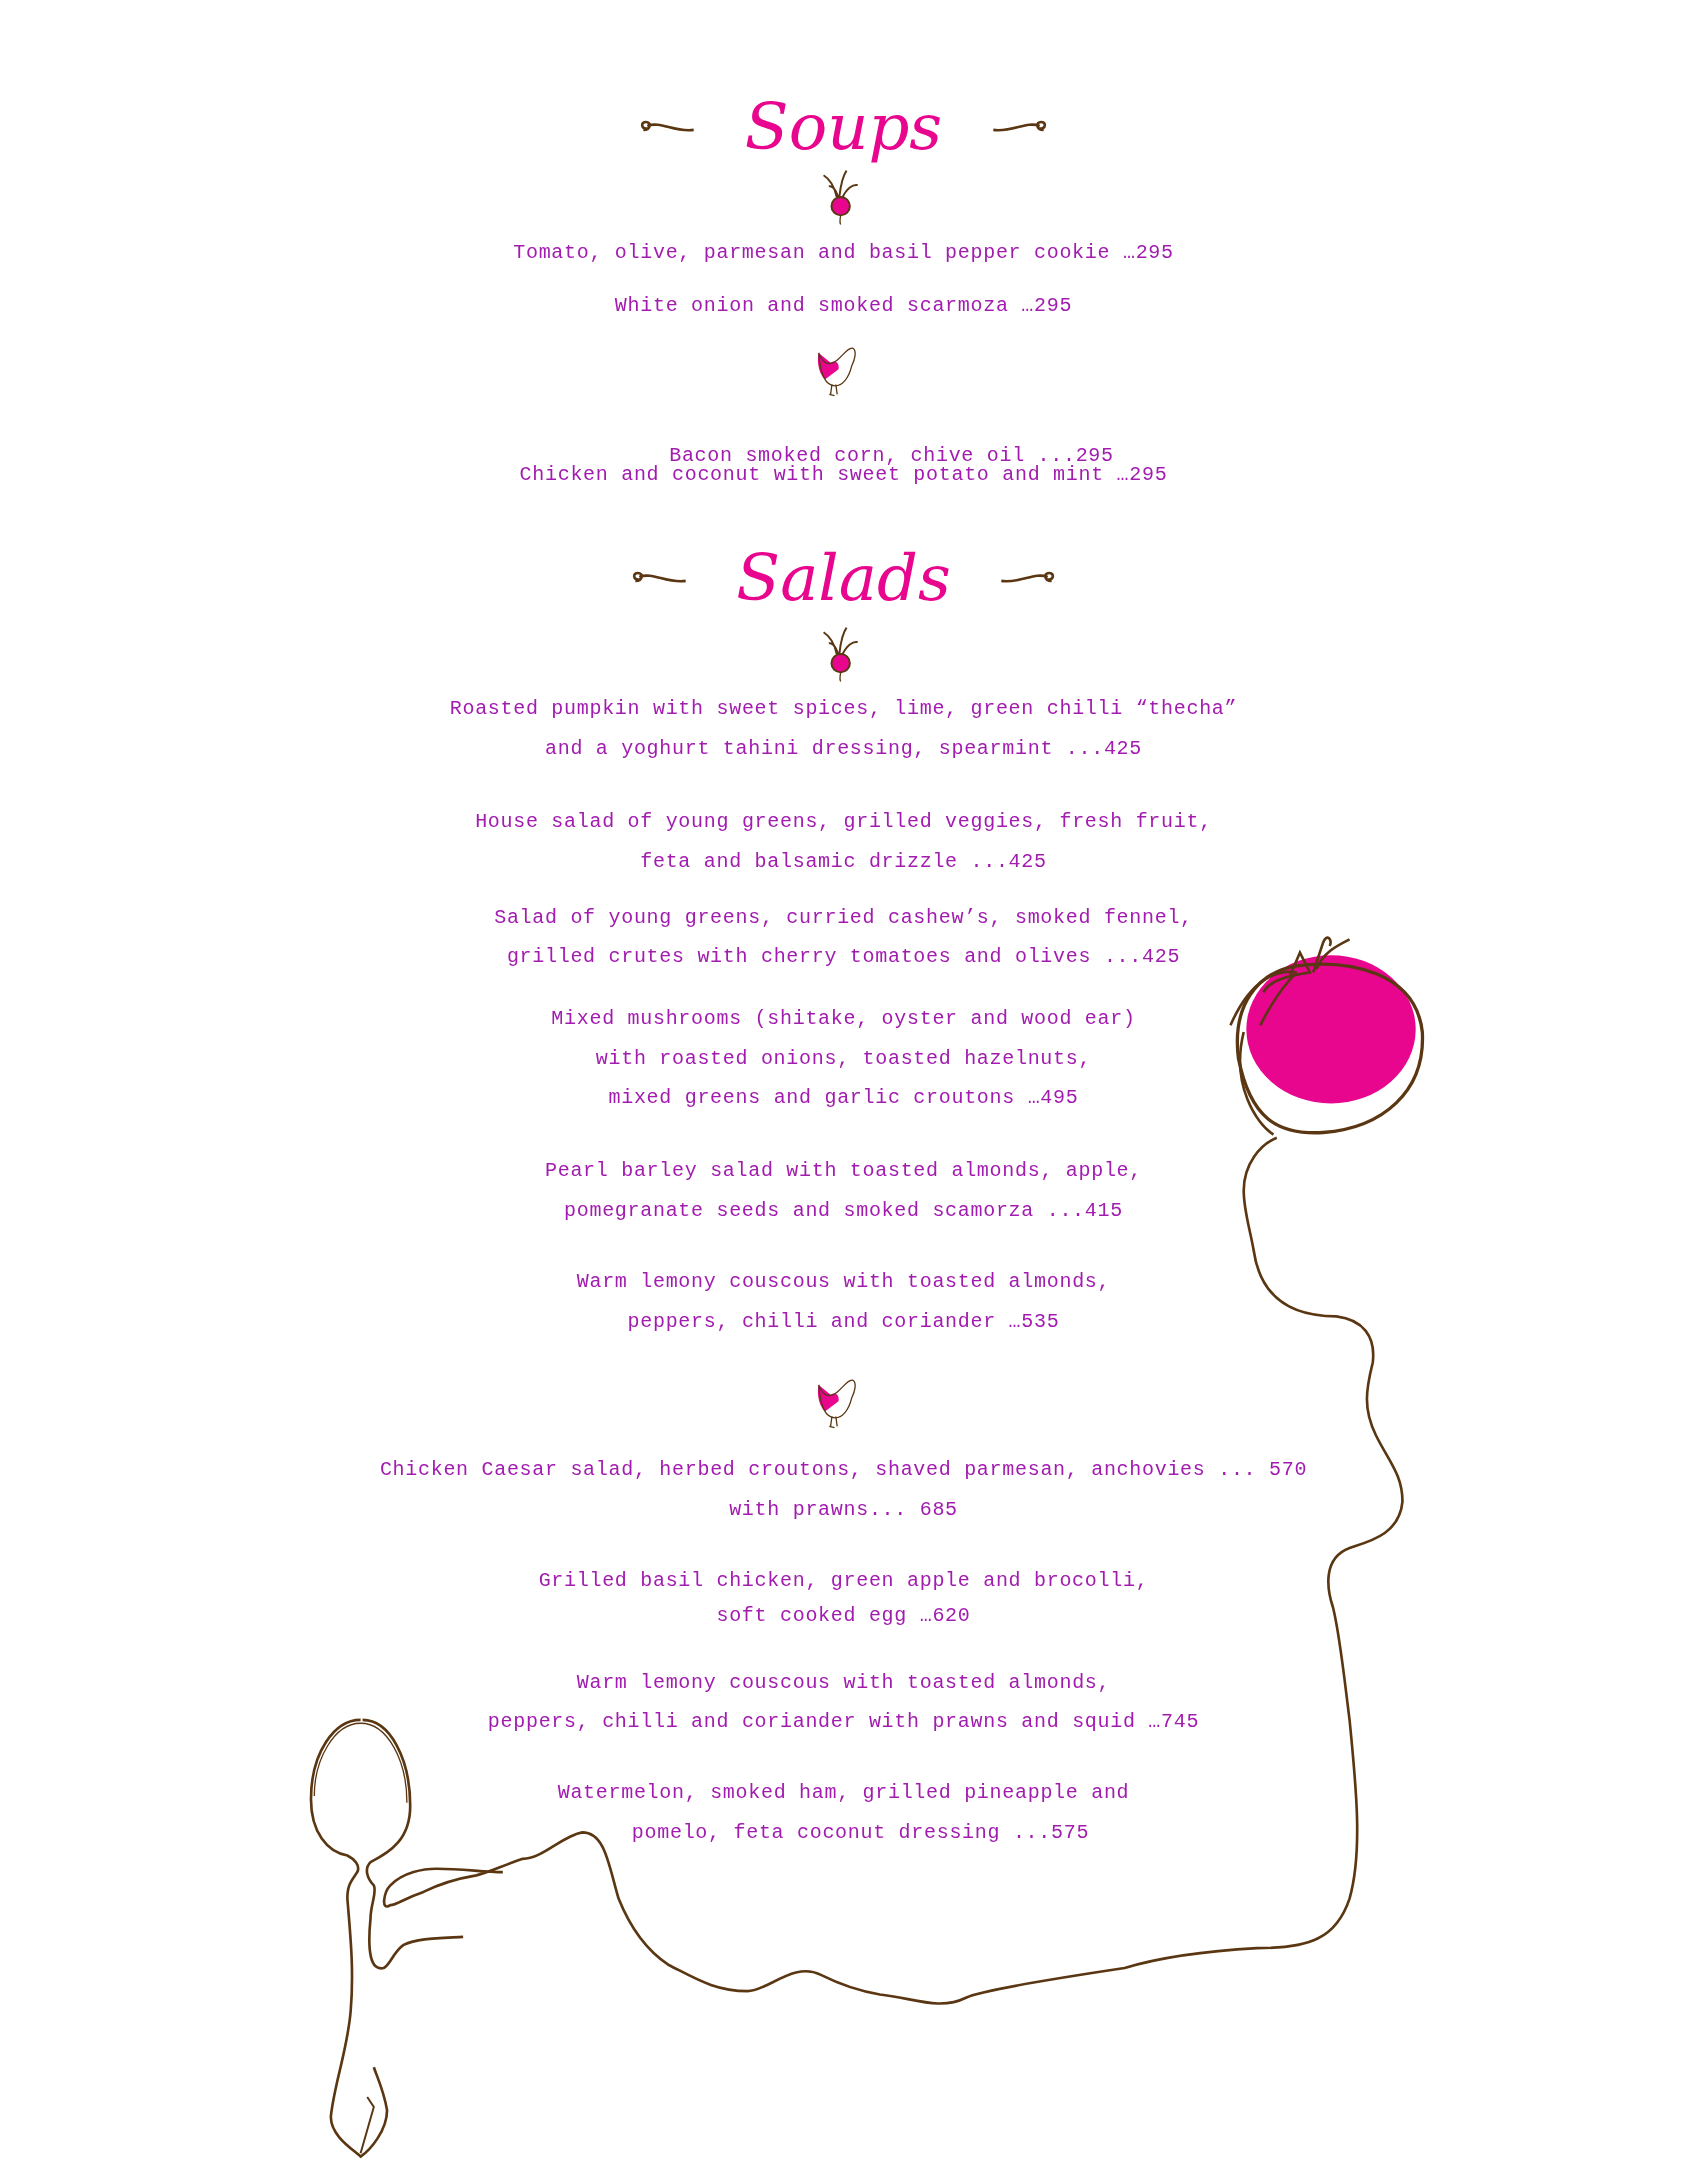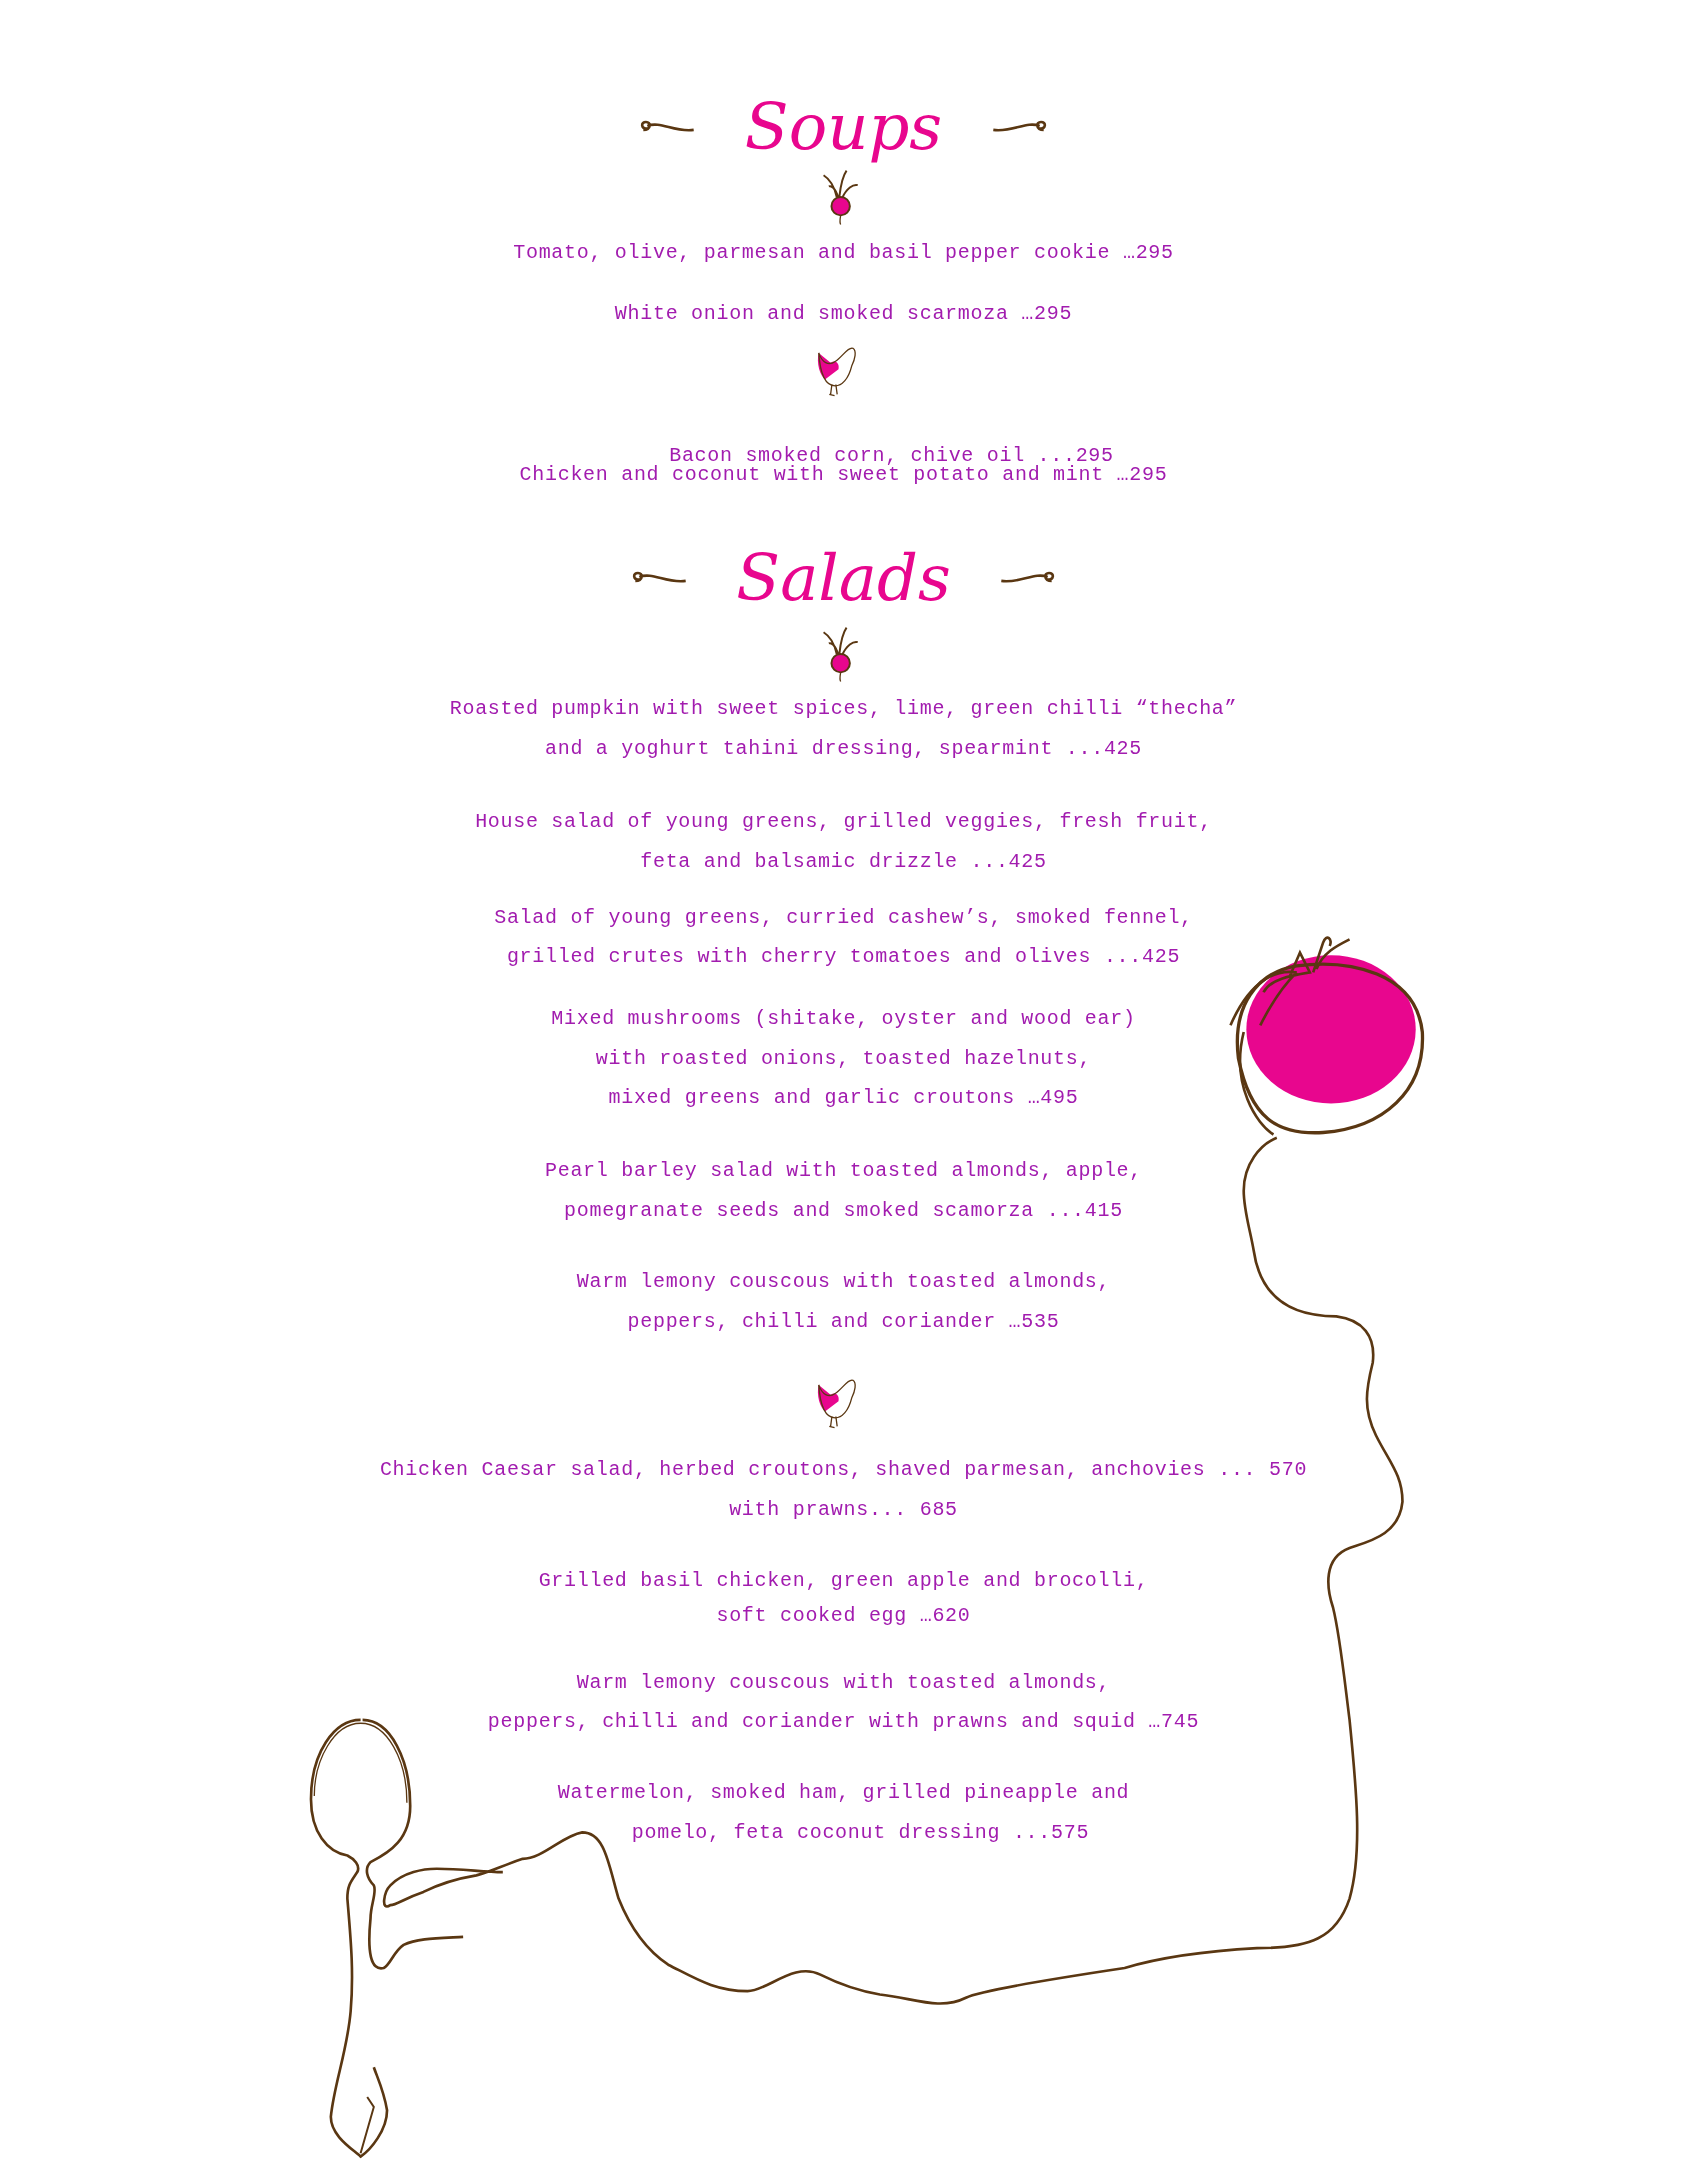--- a/index.html
+++ b/index.html
@@ -55,21 +55,21 @@
       </svg>
   </div>
 
   <svg class="icon" style="left:817px; top:165px;" width="46" height="60" viewBox="0 0 70 90">
     <path d="M30,48 C26,30 18,20 10,15 M34,48 C36,30 40,15 45,8 M38,50 C45,35 55,28 62,30 M32,48 C28,35 22,30 18,32" fill="none" stroke="#5a3712" stroke-width="3"></path>
     <ellipse cx="36" cy="62" rx="14" ry="14" fill="#e8068e" stroke="#5a3712" stroke-width="3"></ellipse>
     <path d="M36,76 C35,82 34,86 36,90" fill="none" stroke="#5a3712" stroke-width="2"></path>
   </svg>
 
   <div class="txt" style="top:233px;">Tomato, olive, parmesan and basil pepper cookie  …295</div>
-  <div class="txt" style="top:294px;text-align:center;">White onion and smoked scarmoza …295</div>
+  <div class="txt" style="top:286px;text-align:center;">White onion and smoked scarmoza …295</div>
 
   <svg class="icon" style="left:812px; top:343px;" width="53" height="56" viewBox="0 0 80 85">
     <path d="M10,15 C6,30 12,50 20,55 L40,40 C42,30 35,25 28,30 Z" fill="#e8068e"></path>
     <path d="M10,15 C15,30 25,35 35,28 C45,22 55,5 62,8 C68,12 65,25 60,35 C55,55 45,65 35,65 C20,65 12,45 10,15 Z" fill="none" stroke="#5a3712" stroke-width="2"></path>
     <path d="M30,63 L28,78 M36,63 L38,78 M26,78 L34,80" fill="none" stroke="#5a3712" stroke-width="2"></path>
   </svg>
 
   <div class="txt" style="top:436px;padding-left:48px;">Bacon smoked corn, chive oil ...295</div>
   <div class="txt" style="top:455px;">Chicken and coconut with sweet potato and mint …295</div>
 

